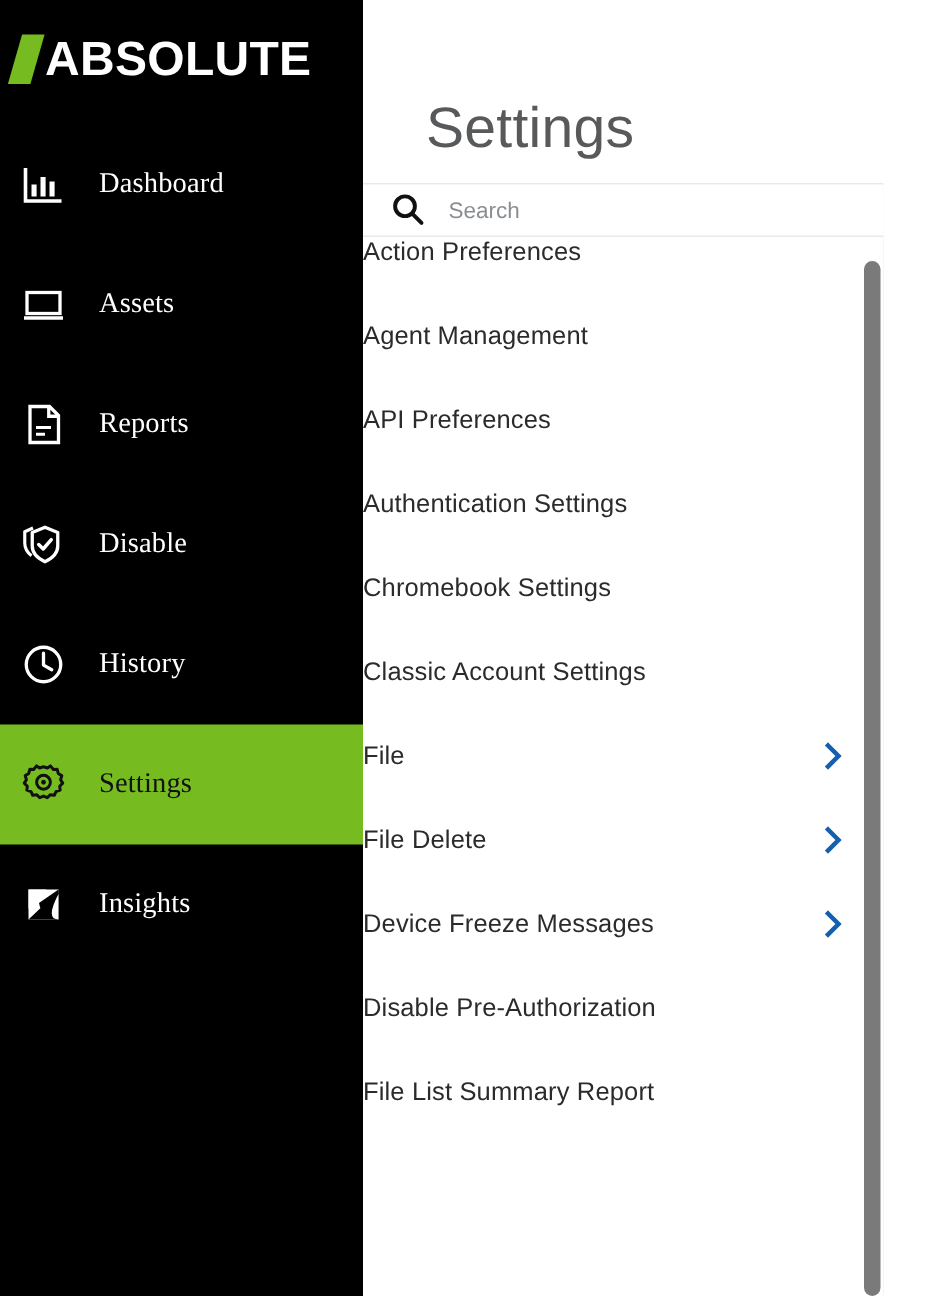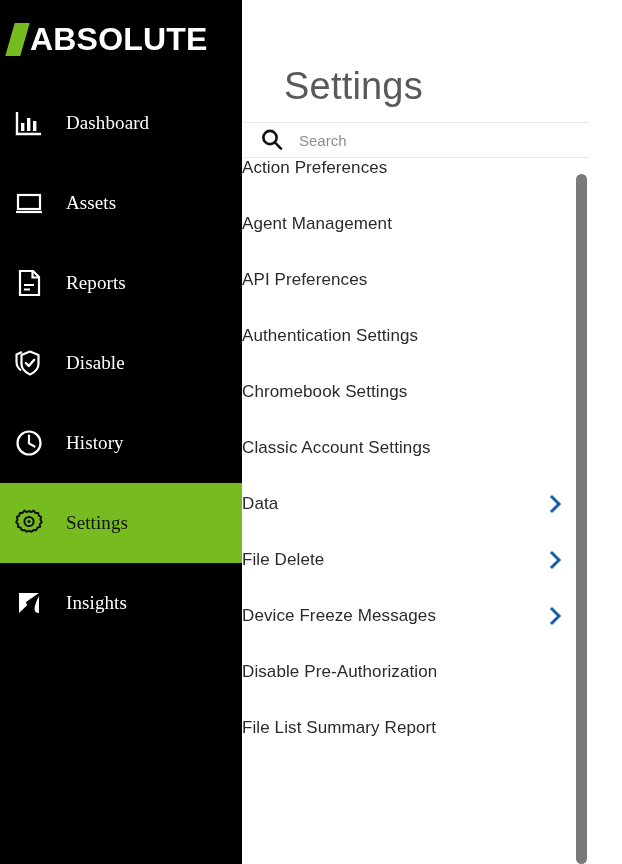--- a/index.html
+++ b/index.html
@@ -349,21 +349,21 @@
           <span class="chevron hidden"></span>
         </div>
 
         <div class="menu-item">
           <span class="menu-label">Classic Account Settings</span>
           <span class="chevron hidden"></span>
         </div>
 
 
         <div class="menu-item">
-          <span class="menu-label">Data</span>
+          <span class="menu-label">File</span>
           <span class="chevron">
             <svg width="14" height="20" viewBox="0 0 14 20">
               <path d="M3 3 L10 10 L3 17" fill="none" stroke="#1560ad" stroke-width="3" stroke-linecap="square" stroke-linejoin="miter"></path>
             </svg>
           </span>
         </div>
 
         <div class="menu-item">
           <span class="menu-label">File Delete</span>
           <span class="chevron">

